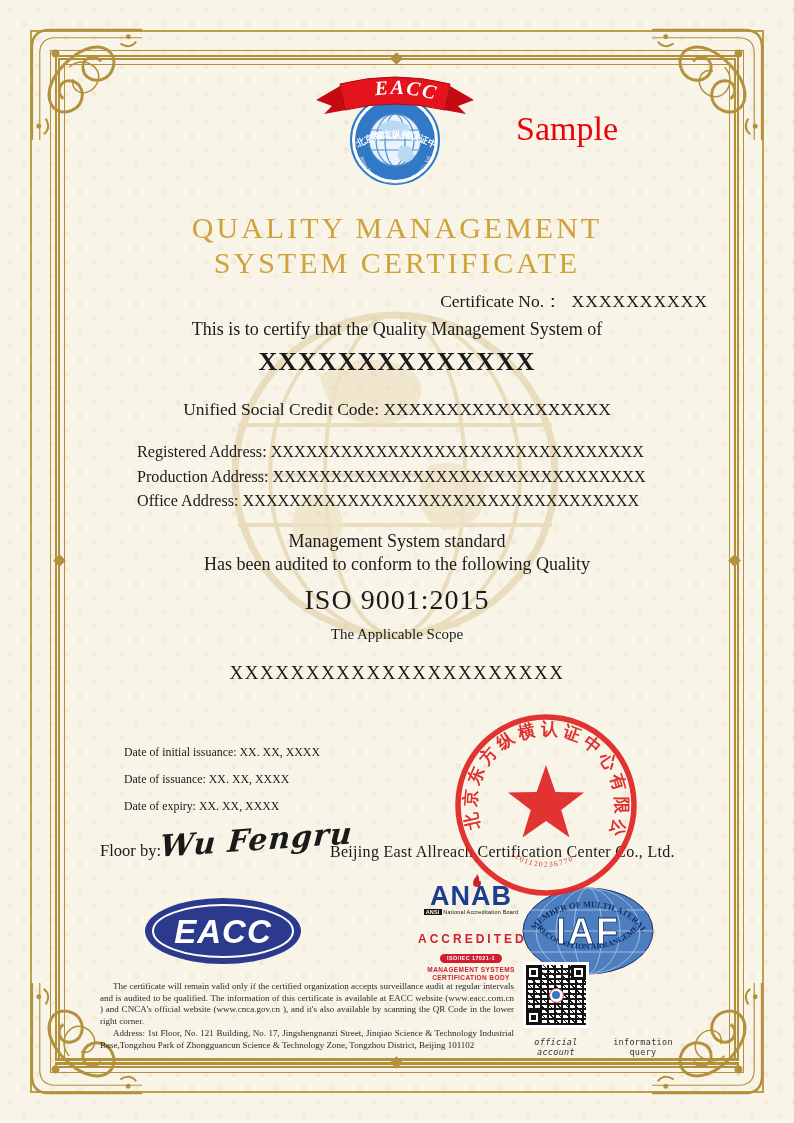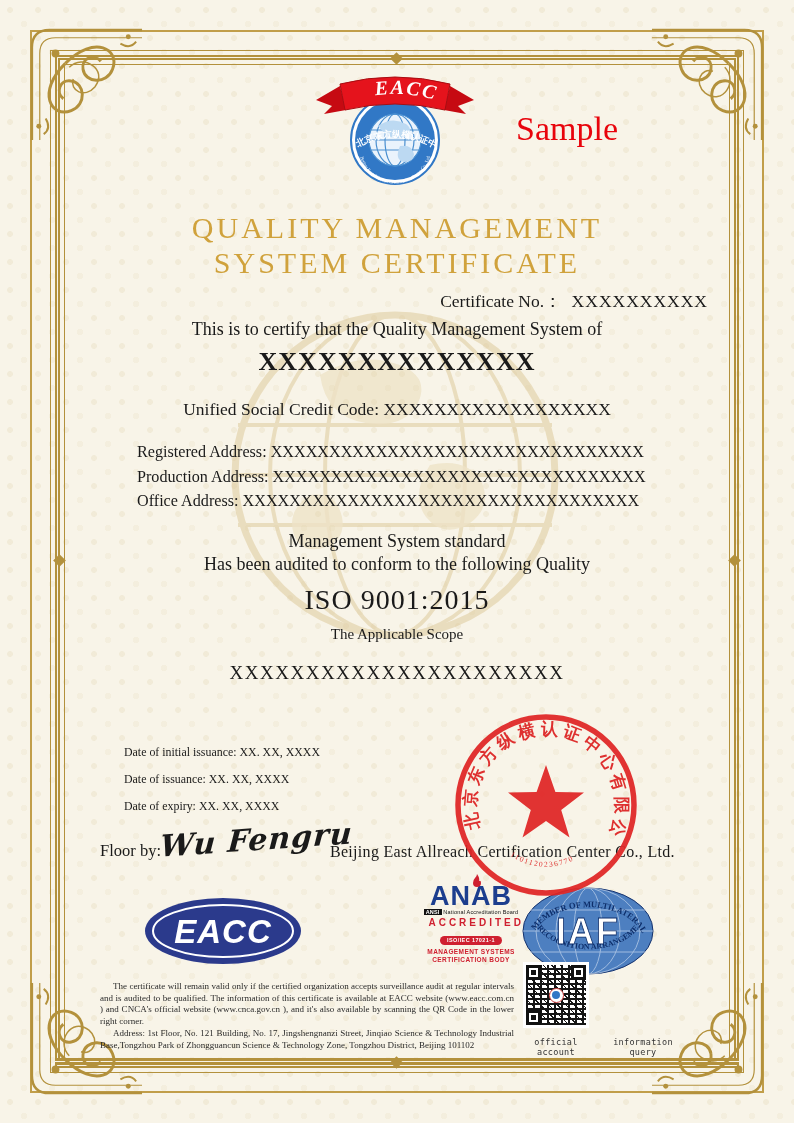--- a/index.html
+++ b/index.html
@@ -51,21 +51,21 @@
         font-style:italic;font-weight:bold;transform:rotate(-4deg) skewX(-8deg);letter-spacing:1px;z-index:4;}
   .issuer-name{position:absolute;left:330px;top:843px;font-size:16px;letter-spacing:.3px;z-index:3;}
   .logo-eacc{position:absolute;left:143px;top:896px;width:160px;height:70px;z-index:3;}
   .logo-anab{position:absolute;left:418px;top:883px;width:106px;height:95px;text-align:center;z-index:4;
         font-family:"Liberation Sans",sans-serif;}
   .anab-name{position:relative;display:inline-block;font-weight:bold;font-size:27px;color:#1c3e8e;
         letter-spacing:1px;line-height:26px;}
   .anab-flame{position:absolute;left:42px;top:-9px;width:10px;height:13px;}
   .anab-sub{font-size:5.5px;color:#111;letter-spacing:.2px;margin-top:0px;}
   .anab-sub .ansi{background:#111;color:#fff;padding:0 2px;font-weight:bold;}
-  .anab-acc{font-size:10px;color:#cf2030;font-weight:bold;letter-spacing:3px;margin-top:2px;text-align:right;}
+  .anab-acc{font-size:12px;color:#cf2030;font-weight:bold;letter-spacing:3px;margin-top:17px;text-align:right;}
   .anab-band{display:inline-block;background:#cf2030;color:#fff;font-size:5.5px;font-weight:bold;
         padding:1.5px 7px;border-radius:6px;margin-top:2px;letter-spacing:.4px;}
   .anab-ms{font-size:6.5px;color:#cf2030;font-weight:bold;letter-spacing:.4px;line-height:8px;margin-top:2px;}
   .logo-iaf{position:absolute;left:520px;top:884px;width:136px;height:95px;z-index:4;}
   .fineprint{position:absolute;left:100px;top:981px;width:414px;font-size:9px;line-height:11.5px;
         text-align:justify;color:#2a2a2a;z-index:3;}
   .fineprint p{margin:0 0 1px 0;text-indent:13px;}
   
   .qr{position:absolute;left:523px;top:962px;width:66px;height:66px;background:#fff;padding:3px;
       box-sizing:border-box;z-index:4;}
@@ -75,21 +75,21 @@
         repeating-linear-gradient(90deg,#161616 0 2px,transparent 2px 7px),
         repeating-linear-gradient(45deg,#161616 0 1px,transparent 1px 6px);}
   .qr-finder{position:absolute;width:15px;height:15px;border:3px solid #111;background:#fff;box-sizing:border-box;}
   .qr-finder::after{content:"";position:absolute;inset:2px;background:#111;}
   .qr-f1{left:0;top:0;} .qr-f2{right:0;top:0;} .qr-f3{left:0;bottom:0;}
   .qr-logo{position:absolute;left:50%;top:50%;width:15px;height:15px;margin:-7.5px 0 0 -7.5px;
       border-radius:50%;background:#fff;border:1px solid #d04040;box-sizing:border-box;}
   .qr-logo::after{content:"";position:absolute;inset:2.5px;border-radius:50%;background:#3178c6;}
   .qr-label{position:absolute;font-family:"DejaVu Sans Mono",monospace;font-size:8.5px;color:#333;
       z-index:3;letter-spacing:.3px;}
-  .ql1{left:514px;top:1037px;width:84px;text-align:center;}
+  .ql1{left:514px;top:1037px;width:84px;text-align:center;font-style:italic;}
   .ql2{left:598px;top:1037px;width:90px;text-align:center;}
 </style>
 </head>
 <body>
 
 <div id="page">
 
   <div class="frame-outer"></div>
   <div class="frame-b1"></div>
   <div class="frame-b2"></div>

